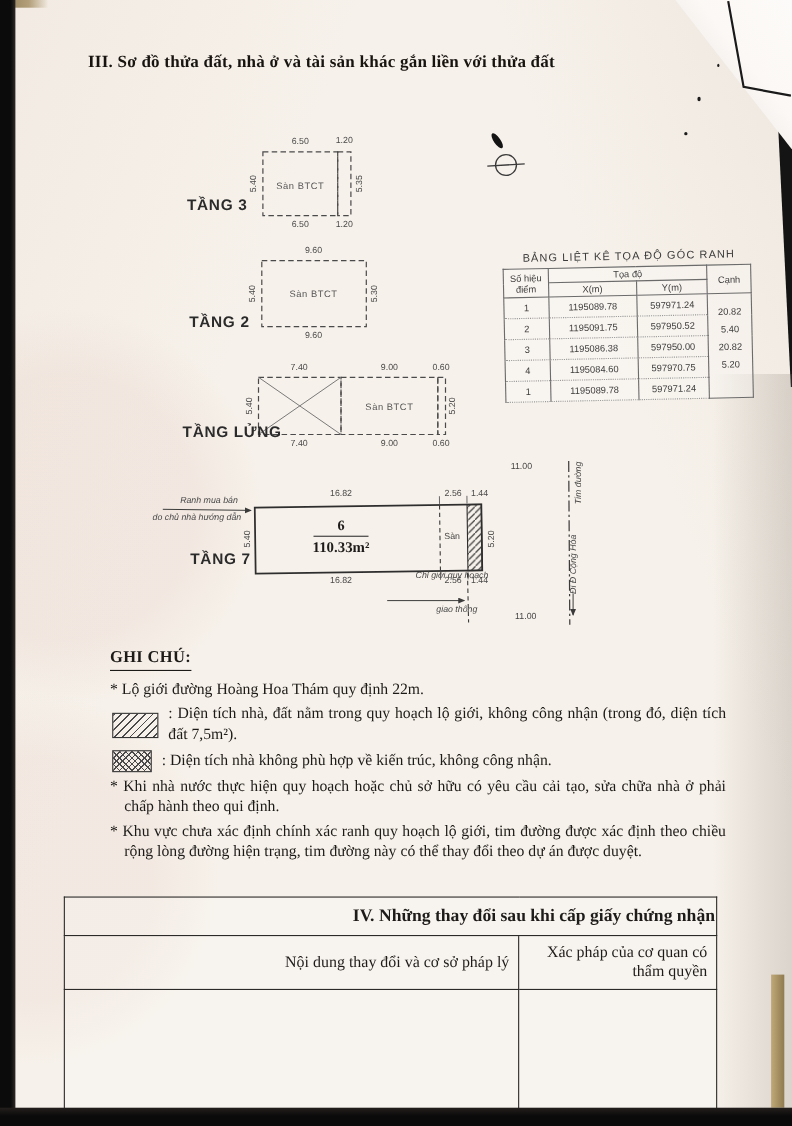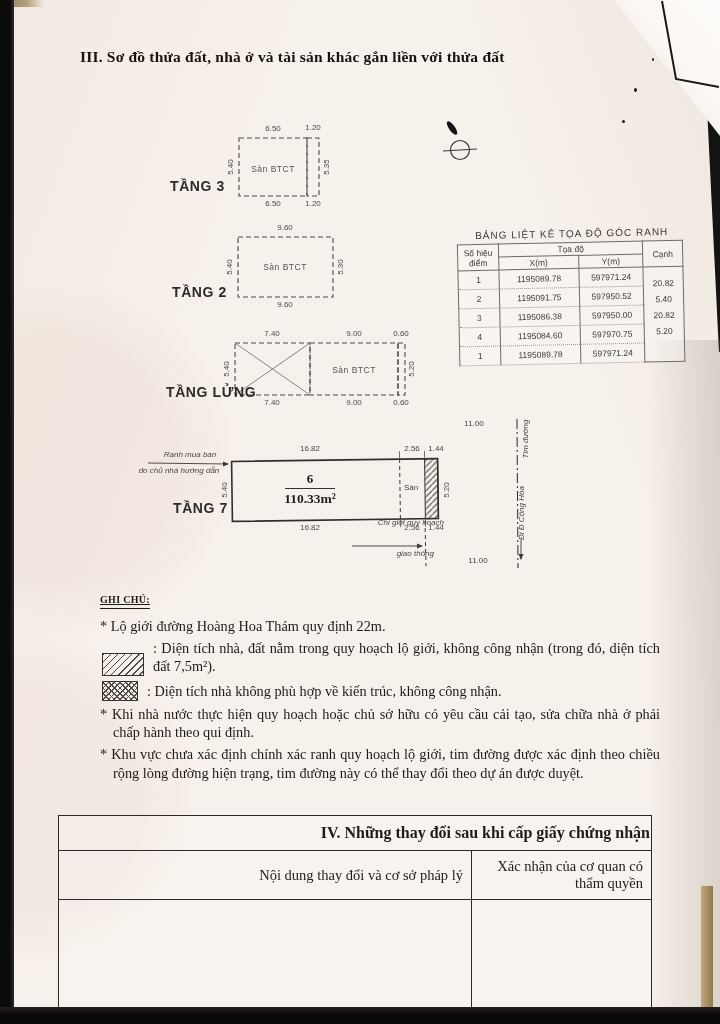--- a/index.html
+++ b/index.html
@@ -29,23 +29,23 @@
   .coord-wrap{transform:rotate(-1.2deg);}
   .coord-title{font-family:"Liberation Sans",sans-serif;font-size:10px;color:#3c3c3c;letter-spacing:1px;text-align:center;width:230px;}
   table.coord{border-collapse:collapse;width:226px;font-family:"Liberation Sans",sans-serif;
               font-size:8.5px;color:#3d3d3d;background:rgba(255,255,255,.25);}
   table.coord th, table.coord td{border:1px solid #6b6b6b;font-weight:normal;text-align:center;padding:1px 2px;}
   table.coord td.d{border-top:1px dotted #9a9a9a;border-bottom:1px dotted #9a9a9a;height:16px;}
   table.coord td.canh-cell{position:relative;border-top:1px solid #6b6b6b;border-bottom:1px solid #6b6b6b;}
   .canh-val{position:absolute;left:0;width:100%;text-align:center;height:14px;line-height:14px;}
   
   .notes{width:560px;font-size:14.3px;line-height:1.28;color:#1d1b18;}
-  .notes h3{margin:0 0 6px 0;font-size:10px;display:inline-block;border-bottom:1.6px solid #1d1b18;padding-bottom:1px;letter-spacing:.3px;text-decoration:underline;}
+  .notes h3{margin:0 0 6px 0;font-size:15px;display:inline-block;border-bottom:1.6px solid #1d1b18;padding-bottom:1px;letter-spacing:.3px;}
   .notes p{margin:2px 0 4px 0;padding-left:13px;text-indent:-13px;text-align:justify;}
-  .note-row{display:flex;gap:9px;margin:4px 0 4px 2px;align-items:flex-end;}
+  .note-row{display:flex;gap:9px;margin:4px 0 4px 2px;align-items:center;}
   .swatch{flex:0 0 auto;border:1px solid #333;}
   .swatch.diag{width:40px;height:21px;margin-top:2px;
     background:repeating-linear-gradient(135deg,#4a4a4a 0 1.2px,rgba(0,0,0,0) 1.2px 5px);}
   .swatch.cross{width:34px;height:18px;margin-top:1px;
     background:repeating-linear-gradient(45deg,#4a4a4a 0 1px,rgba(0,0,0,0) 1px 4px),
                repeating-linear-gradient(-45deg,#4a4a4a 0 1px,rgba(0,0,0,0) 1px 4px);}
   .note-row .txt{flex:1;text-align:justify;}
   
   table.sec4{border-collapse:collapse;width:594px;background:rgba(255,255,255,.2);}
   table.sec4 td{border:1.6px solid #2c2a28;text-align:right;}
@@ -250,21 +250,21 @@
     <p>* Khu vực chưa xác định chính xác ranh quy hoạch lộ giới, tim đường được xác định theo chiều rộng lòng đường hiện trạng, tim đường này có thể thay đổi theo dự án được duyệt.</p>
   </div>
 
   <table class="sec4 abs" style="left:58px;top:815px;">
     <tbody>
         <tr>
       <td class="sec4-title" colspan="2">IV. Những thay đổi sau khi cấp giấy chứng nhận</td>
     </tr>
     <tr>
       <td class="sec4-col" style="width:396px;">Nội dung thay đổi và cơ sở pháp lý</td>
-      <td class="sec4-col">Xác nhận của cơ quan có thẩm quyền</td>
+      <td class="sec4-col">Xác pháp của cơ quan có thẩm quyền</td>
     </tr>
     <tr>
       <td class="sec4-empty"></td>
       <td class="sec4-empty"></td>
     </tr>
   </tbody>
     </table>
 
   <div class="abs tan-tl"></div>
   <div class="abs tan-br"></div>

